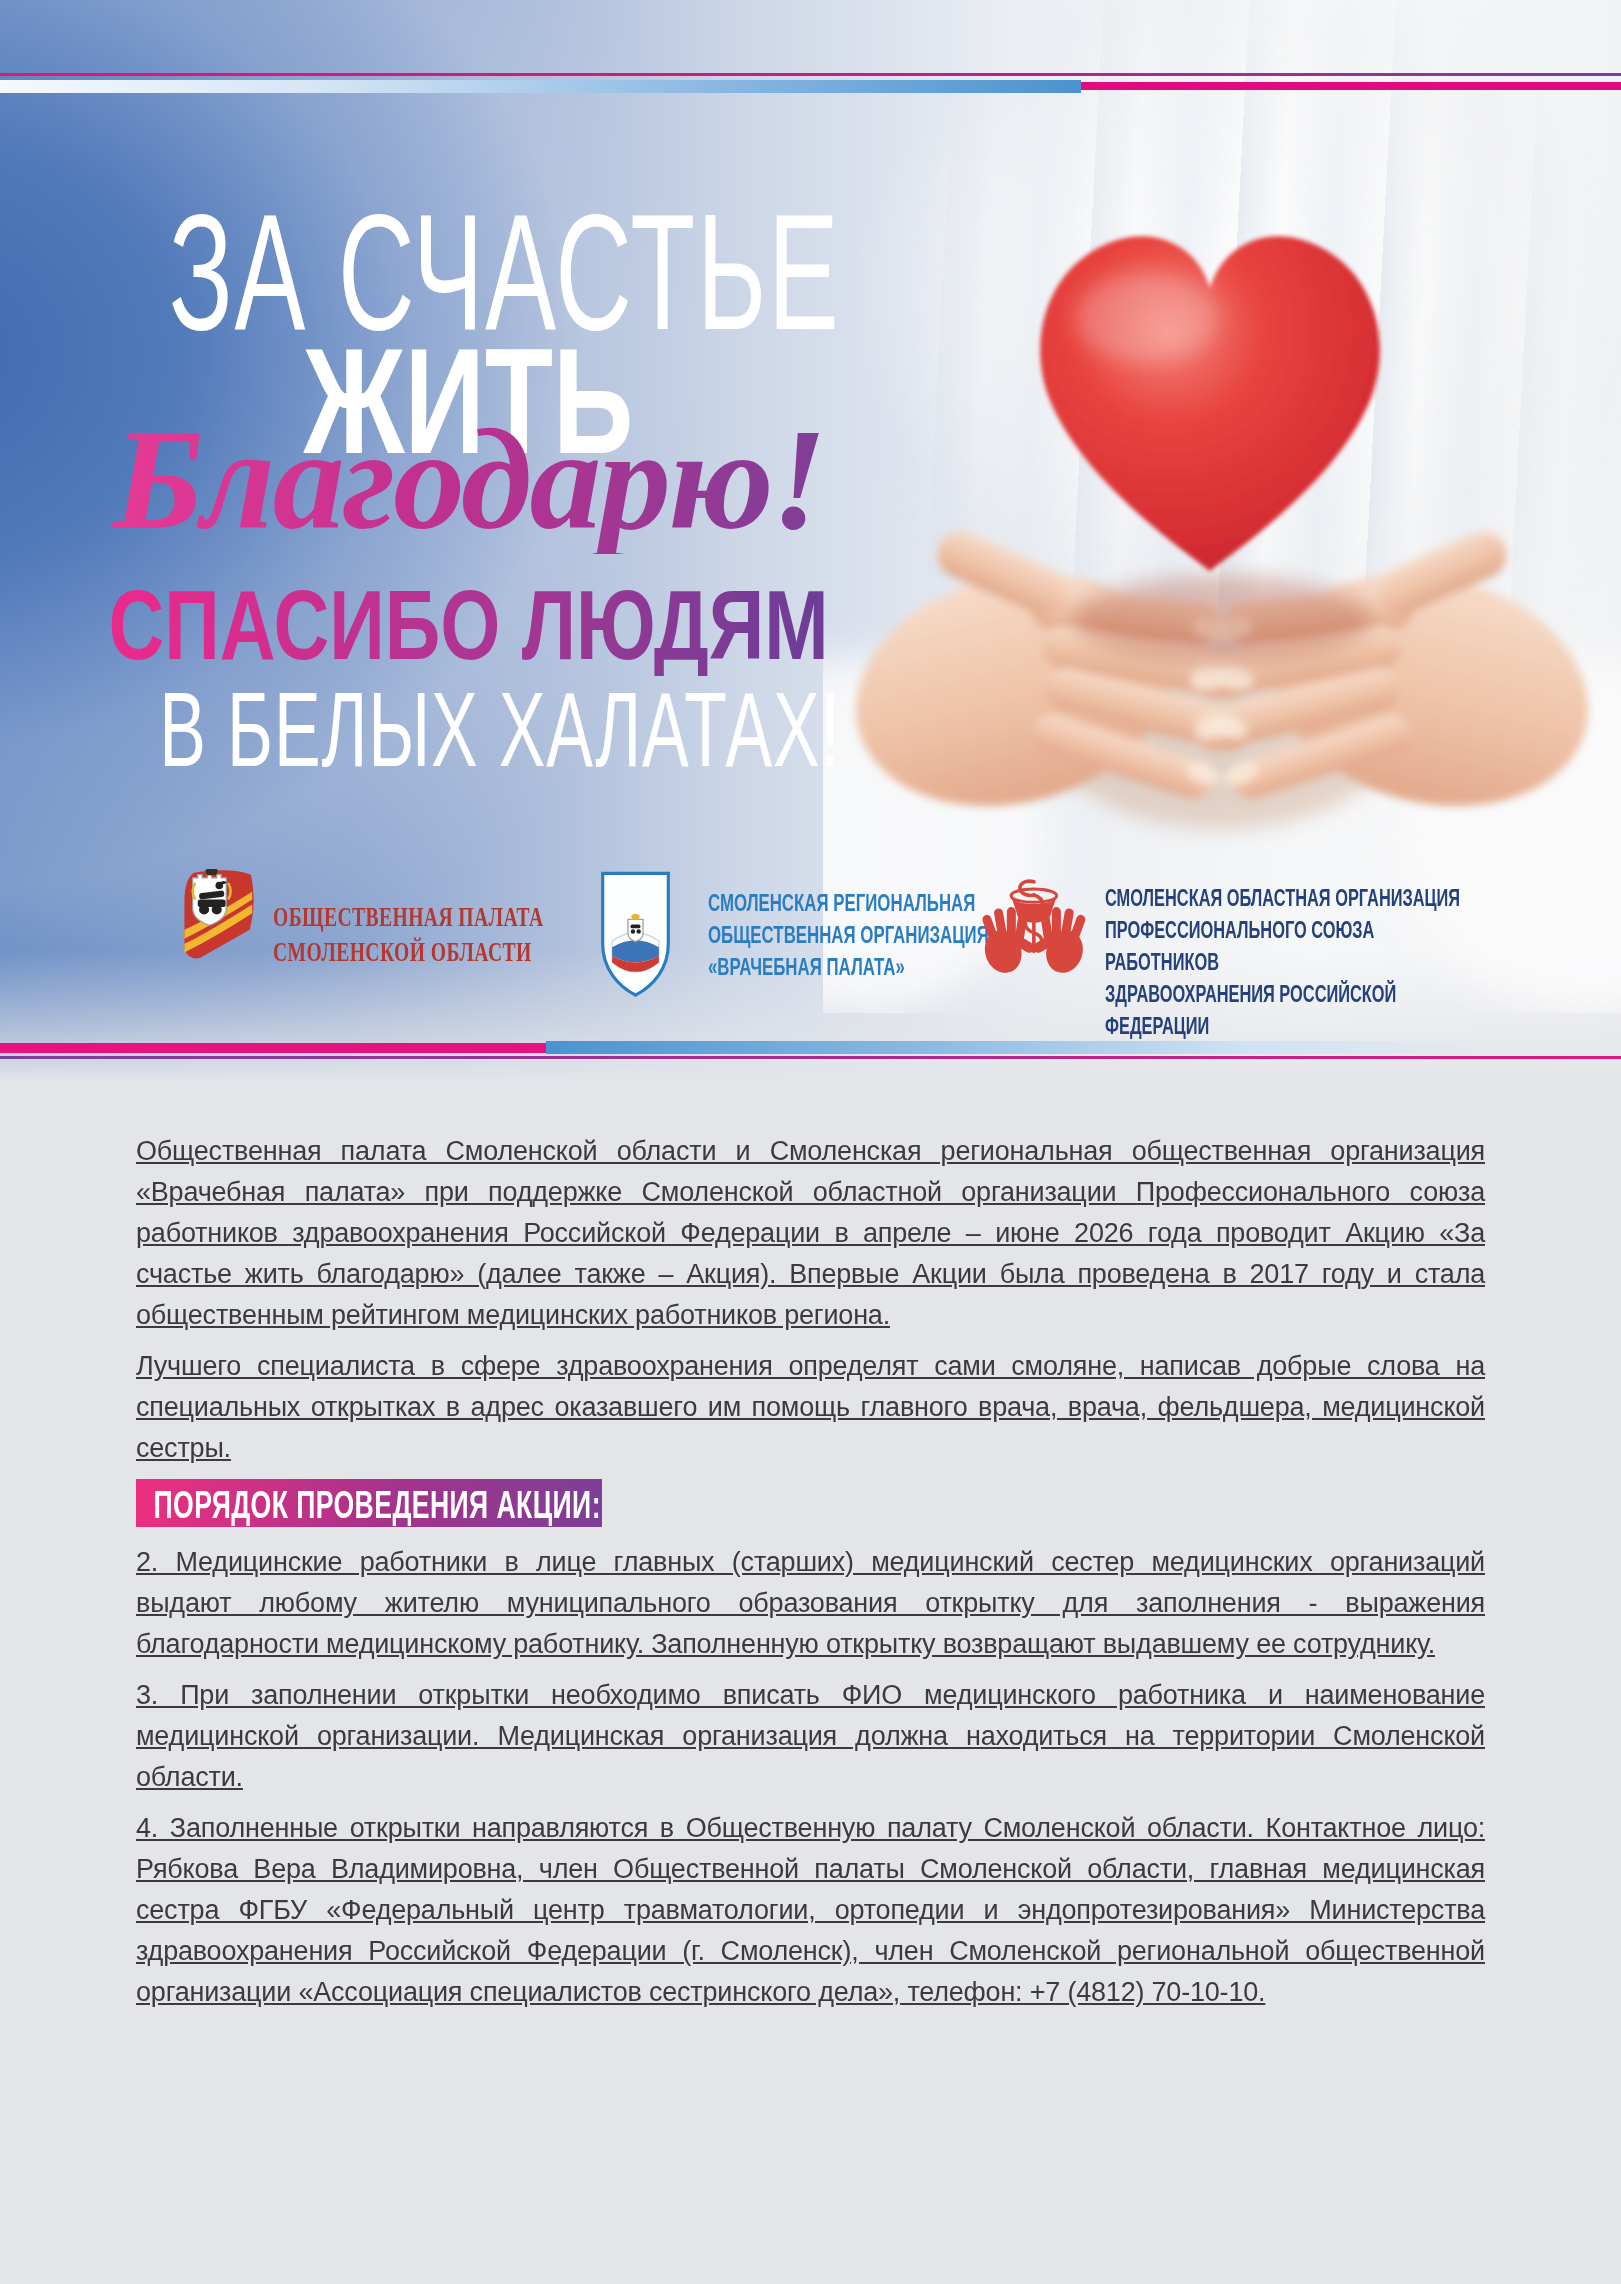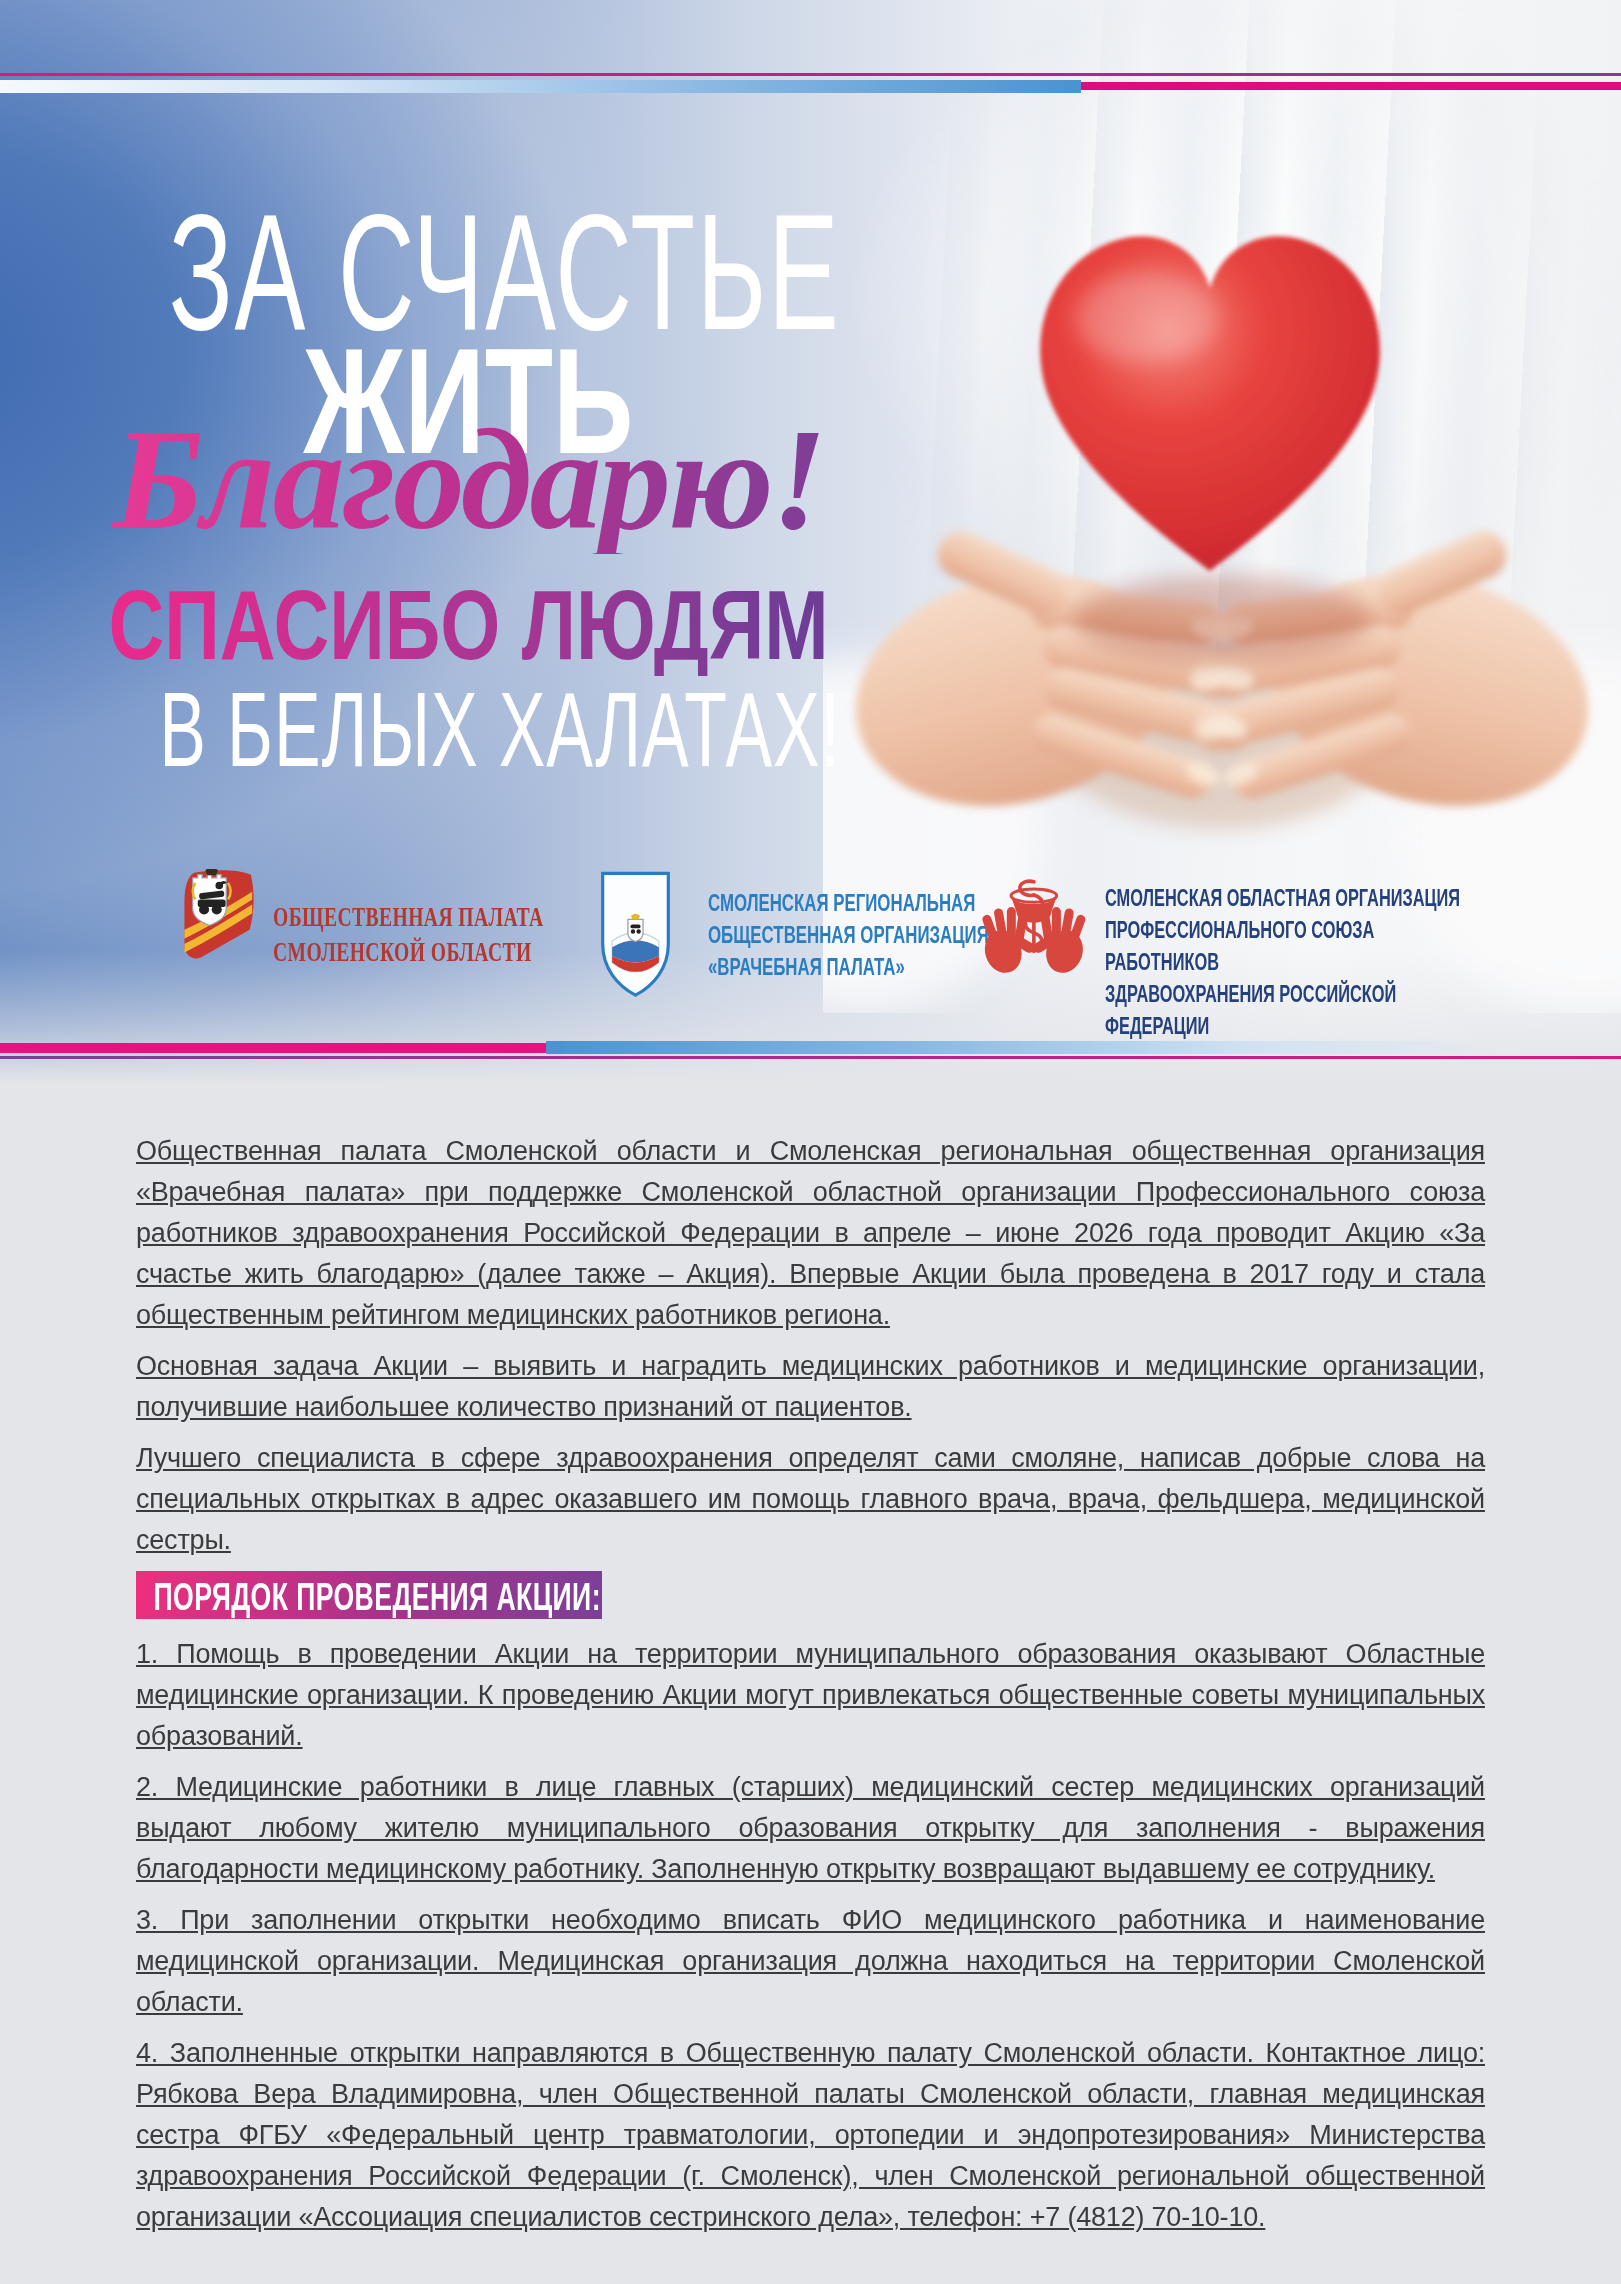--- a/index.html
+++ b/index.html
@@ -233,27 +233,25 @@
       </div>
     </div>
 
     <div class="mid-pink"></div>
     <div class="mid-blue"></div>
     <div class="mid-thin"></div>
   </div>
 
   <div class="content">
     <p>Общественная палата Смоленской области и Смоленская региональная общественная организация «Врачебная палата» при поддержке Смоленской областной организации Профессионального союза работников здравоохранения Российской Федерации в апреле – июне 2026 года проводит Акцию «За счастье жить благодарю» (далее также – Акция). Впервые Акции была проведена в 2017 году и стала общественным рейтингом медицинских работников региона.</p>
-    <p>Основная задача Акции – выявить и наградить медицинских работников и медицинские организации, получившие наибольшее количество признаний от пациентов.</p>
     <p>Лучшего специалиста в сфере здравоохранения определят сами смоляне, написав добрые слова на специальных открытках в адрес оказавшего им помощь главного врача, врача, фельдшера, медицинской сестры.</p>
 
     <div class="section-bar">
       <span>ПОРЯДОК ПРОВЕДЕНИЯ АКЦИИ:</span>
     </div>
 
-    <p>1. Помощь в проведении Акции на территории муниципального образования оказывают Областные медицинские организации. К проведению Акции могут привлекаться общественные советы муниципальных образований.</p>
     <p>2. Медицинские работники в лице главных (старших) медицинский сестер медицинских организаций выдают любому жителю муниципального образования открытку для заполнения - выражения благодарности медицинскому работнику. Заполненную открытку возвращают выдавшему ее сотруднику.</p>
     <p>3. При заполнении открытки необходимо вписать ФИО медицинского работника и наименование медицинской организации. Медицинская организация должна находиться на территории Смоленской области.</p>
     <p>4. Заполненные открытки направляются в Общественную палату Смоленской области. Контактное лицо: Рябкова Вера Владимировна, член Общественной палаты Смоленской области, главная медицинская сестра ФГБУ «Федеральный центр травматологии, ортопедии и эндопротезирования» Министерства здравоохранения Российской Федерации (г. Смоленск), член Смоленской региональной общественной организации «Ассоциация специалистов сестринского дела», телефон: +7 (4812) 70-10-10.</p>
   </div>
 
 </div>
 
 
 </body></html>

